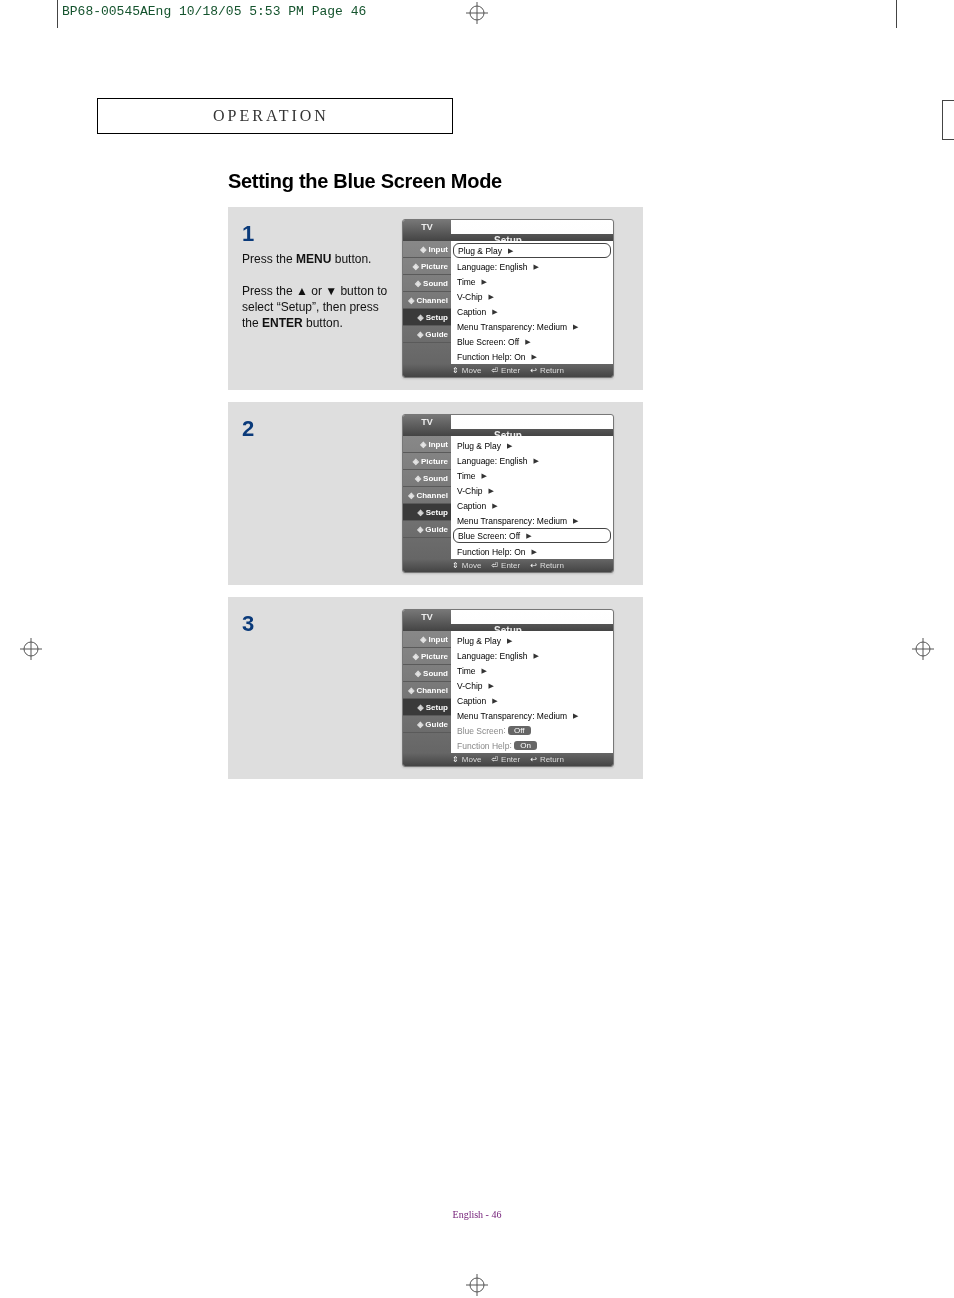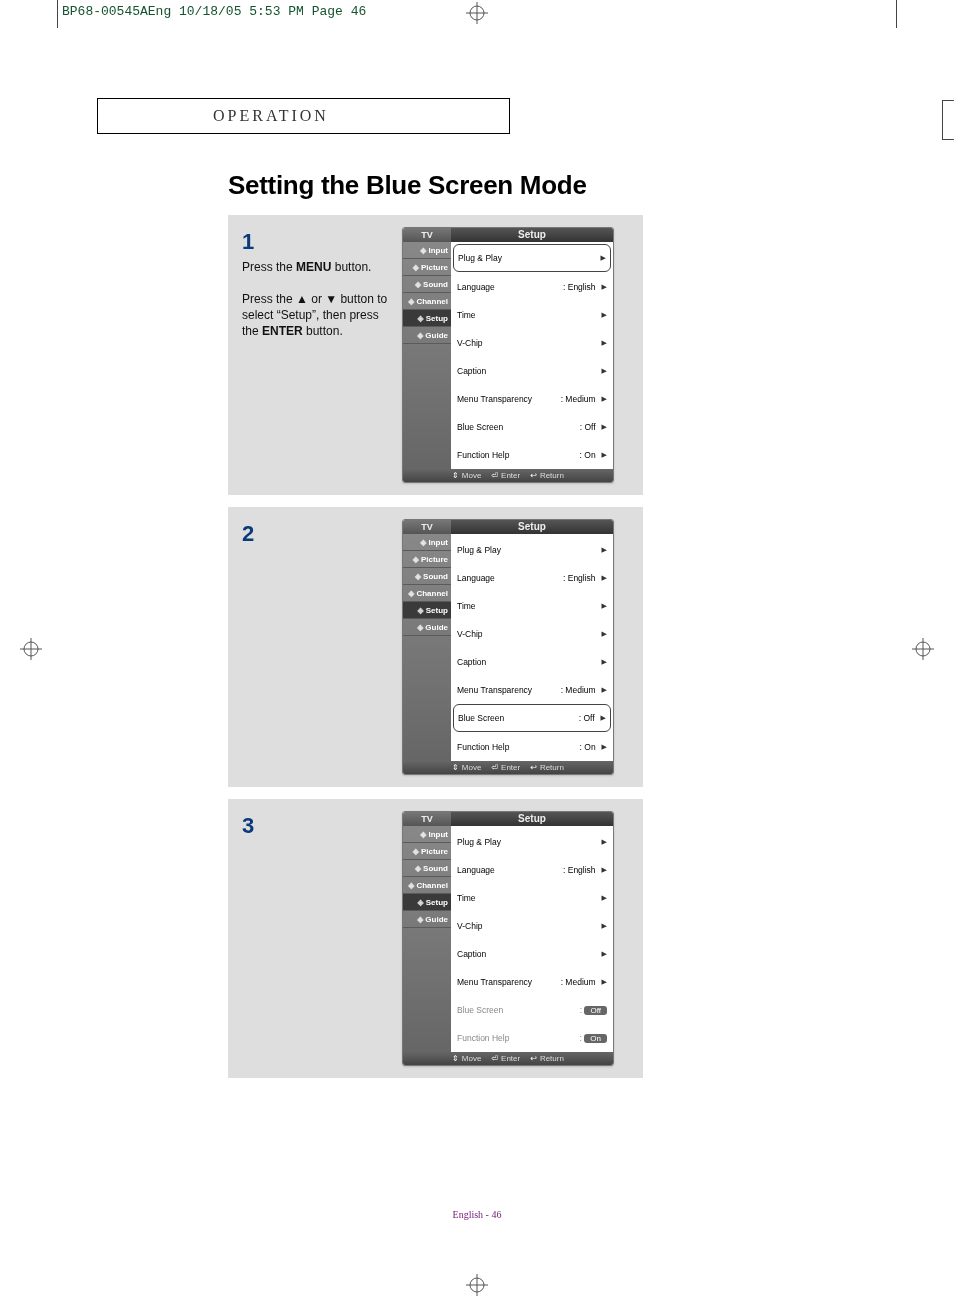--- a/index.html
+++ b/index.html
@@ -18,46 +18,46 @@
   .crop-top { position: absolute; top: 0; left: 57px; width: 1px; height: 28px; background: #444; }
   .crop-top2 { position: absolute; top: 0; right: 57px; width: 1px; height: 28px; background: #444; }
   .crop-target-top { position: absolute; top: 2px; left: 50%; transform: translateX(-50%); }
   .crop-target-bot { position: absolute; bottom: 2px; left: 50%; transform: translateX(-50%); }
   .crop-target-left { position: absolute; top: 50%; left: 20px; transform: translateY(-50%); }
   .crop-target-right { position: absolute; top: 50%; right: 20px; transform: translateY(-50%); }
   .crop-target svg { display: block; }
   .page-notch { position: absolute; top: 100px; right: 0; width: 12px; height: 40px; border: 1px solid #444; border-right: none; }
 
   .section-tab {
-    position: absolute; top: 98px; left: 97px; width: 413px; height: 36px;
+    position: absolute; top: 98px; left: 97px; width: 356px; height: 36px;
     border: 1px solid #000; display: flex; align-items: center; padding-left: 115px;
     font-family: Georgia, serif; font-size: 16px; letter-spacing: 3px; color: #333;
     font-variant: small-caps;
   }
   .content { position: absolute; top: 170px; left: 228px; width: 640px; }
-  h1 { font-size: 26px; font-weight: 900; margin-bottom: 14px; letter-spacing: -0.3px; }
+  h1 { font-size: 20px; font-weight: 900; margin-bottom: 14px; letter-spacing: -0.3px; }
   .intro { font-family: Georgia, serif; font-size: 15px; line-height: 1.35; max-width: 560px; margin-bottom: 20px; color: #222;}
   .step-block {
     background: #dedede; width: 415px; padding: 12px 12px 12px 14px; margin-bottom: 12px;
     display: flex; gap: 10px; position: relative;
   }
   .step-text { width: 150px; font-size: 12px; line-height: 1.35; color: #111; }
   .step-num { font-size: 22px; font-weight: 900; color: #0a3a7a; margin-bottom: 2px; }
   .step-text p { margin-bottom: 10px; }
   .step-text b { font-weight: 900; }
 
   
   .osd {
     width: 212px; font-size: 9px; color: #000;
     background: linear-gradient(#fff,#f3f3f3);
     border-radius: 3px; overflow: hidden; border: 1px solid #777;
     box-shadow: 0 1px 2px rgba(0,0,0,.15);
   }
   .osd-title {
-    display: flex; height: 14px; font-weight: bold; color: #eee;
+    display: flex; height: 21px; font-weight: bold; color: #eee; flex-direction: column;
   }
   .osd-title .tv {
     width: 48px; background: linear-gradient(#777,#555);
     text-align: center; line-height: 14px; font-size: 9px;
   }
   .osd-title .setup {
     flex: 1; background: linear-gradient(#555,#333);
     text-align: center; line-height: 14px; font-size: 10px; font-weight: bold;
   }
   .osd-body { display: flex; }
@@ -67,22 +67,22 @@
   }
   .osd-side .tab {
     height: 17px; line-height: 17px; color: #fff; font-size: 8px; font-weight: bold;
     text-align: right; padding-right: 3px; border-bottom: 1px solid #5a5a5a;
     display: flex; align-items: center; justify-content: flex-end; gap: 2px;
   }
   .osd-side .tab.active { background: #3a3a3a; }
   .osd-side .tab .ic { font-size: 8px; opacity: .8; }
   .osd-main { flex: 1; background: #fff; padding: 2px 2px 0 2px; position: relative;}
   .osd-row {
-    display: flex; justify-content: space-between; align-items: center;
-    height: 28px; padding: 0 4px; font-size: 8.5px;
+    display: flex; align-items: center;
+    height: 15px; padding: 0 4px; font-size: 8.5px;
   }
   .osd-row .lbl { flex: 0 0 auto; }
   .osd-row .val { flex: 0 0 auto; }
   .osd-row .arr { font-size: 7px; color: #333; }
   .osd-row.boxed {
     border: 1px solid #444; border-radius: 6px; margin: 0 0 1px 0;
   }
   .osd-row.dim { color: #888; }
   .osd-row .pill {
     background: #666; color: #fff; padding: 0 6px; border-radius: 3px; font-size: 8px; line-height: 10px;

